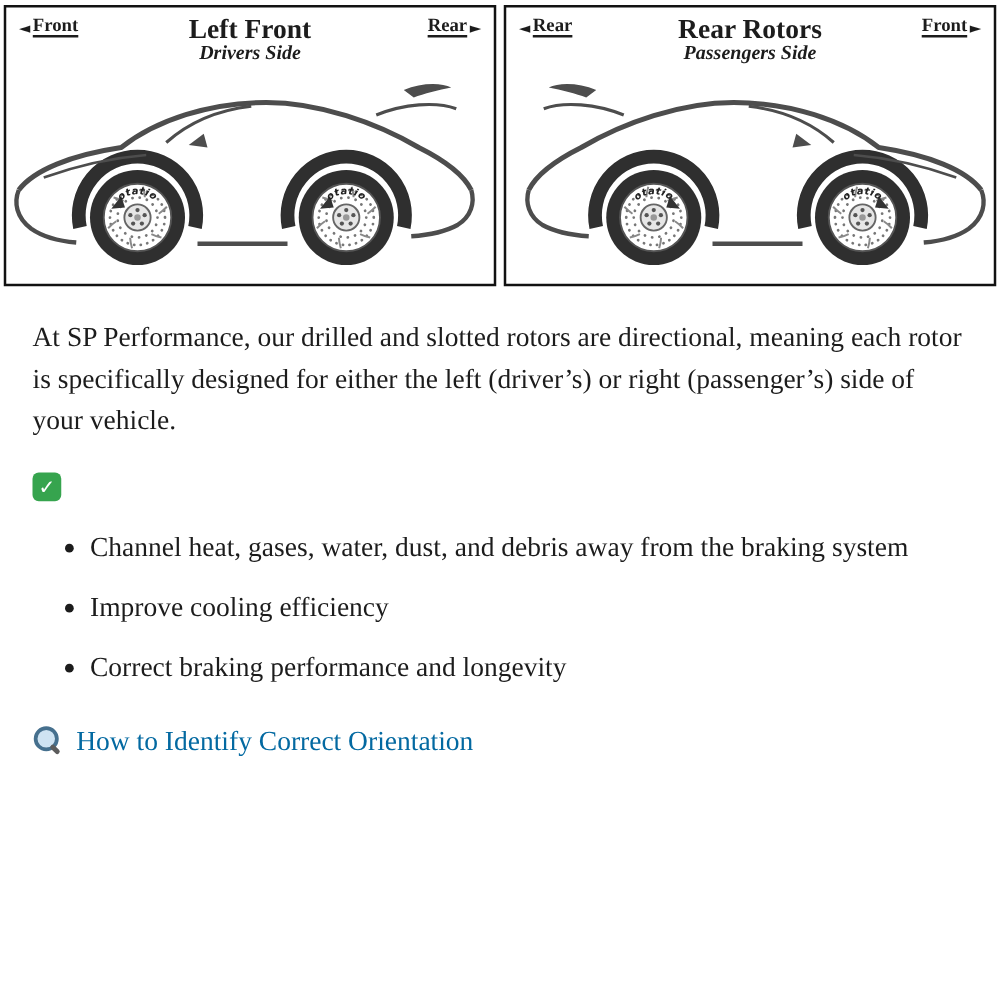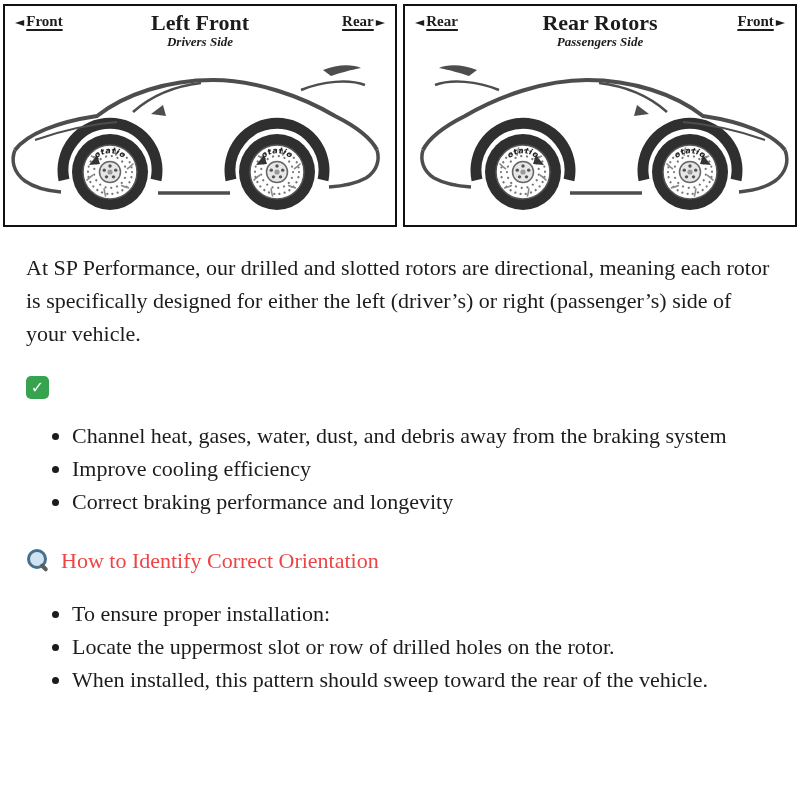--- a/index.html
+++ b/index.html
@@ -8,33 +8,33 @@
   
   .diagram { display:flex; gap:6px; padding:4px 3px 0 3px; }
   .panel { flex:1; border:2px solid #111; background:#fff; overflow:hidden; }
   .panel-header { display:grid; grid-template-columns:1fr auto 1fr; align-items:start; padding:5px 10px 0 10px; }
   .dir { font-weight:bold; font-size:15px; white-space:nowrap; display:flex; align-items:center; gap:2px; margin-top:2px; }
   .dir.right { justify-content:flex-end; }
   .dir-text { text-decoration:underline; text-decoration-thickness:2px; text-underline-offset:3px; }
   .tri { font-size:12px; line-height:1; font-family:"DejaVu Sans", sans-serif; }
   .titles { text-align:center; }
   .panel-title { font-weight:bold; font-size:22px; line-height:1.05; }
-  .panel-subtitle { font-weight:bold; font-style:italic; font-size:13px; }
+  .panel-subtitle { font-weight:bold; font-style:italic; font-size:16px; }
   .car-svg { display:block; width:100%; height:auto; }
   .rot-text { font-family:"DejaVu Sans", sans-serif; font-size:8px; font-weight:bold; font-style:italic; fill:#222; letter-spacing:0.4px; }
 
   
   .content { padding:14px 28px 10px 26px; font-size:22px; line-height:1.5; max-width:746px; }
   .intro { margin:10px 0 20px 0; }
   .sec-heading { display:flex; align-items:center; gap:10px; margin:26px 0 20px 0; }
   .sec-heading.bold { font-weight:bold; font-size:23px; }
-  .sec-heading.regular { font-weight:normal; font-size:22px; color:#ef4444; }
+  .sec-heading.regular { font-weight:normal; font-size:22px; color:#0369a1; }
   .lead { margin:0 0 10px 0; }
   ul { margin:10px 0 20px 0; padding-left:46px; }
-  li { margin:0 0; }
+  li { margin:15px 0; }
 
   
   .check-icon { width:23px; height:23px; background:#36a44e; border-radius:5px;
     display:inline-flex; align-items:center; justify-content:center; flex:0 0 auto;
     color:#fff; font-size:16px; font-weight:bold; font-family:"DejaVu Sans", sans-serif; }
 
   
   .mag-icon { position:relative; width:25px; height:25px; display:inline-block; flex:0 0 auto; }
   .mag-circle { position:absolute; left:1px; top:1px; width:14px; height:14px;
     border:3px solid #46708e; border-radius:50%; background:#cfe3f2; }
@@ -157,20 +157,15 @@
     </ul>
 
     <div class="sec-heading regular">
       <span class="mag-icon">
         <span class="mag-circle"></span>
         <span class="mag-handle"></span>
       </span>
       <span>How to Identify Correct Orientation</span>
     </div>
 
-    <ul>
-      <li>To ensure proper installation:</li>
-      <li>Locate the uppermost slot or row of drilled holes on the rotor.</li>
-      <li>When installed, this pattern should sweep toward the rear of the vehicle.</li>
-    </ul>
 
   </div>
 </div>
 
 </body></html>

